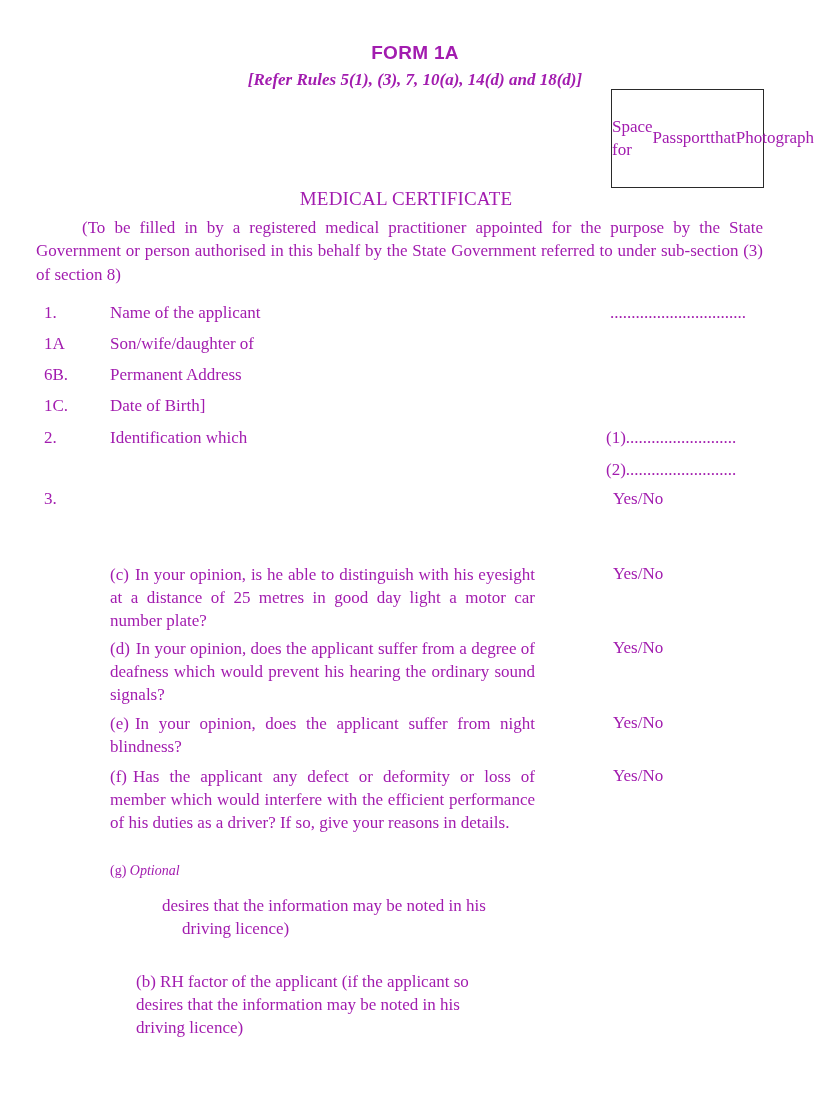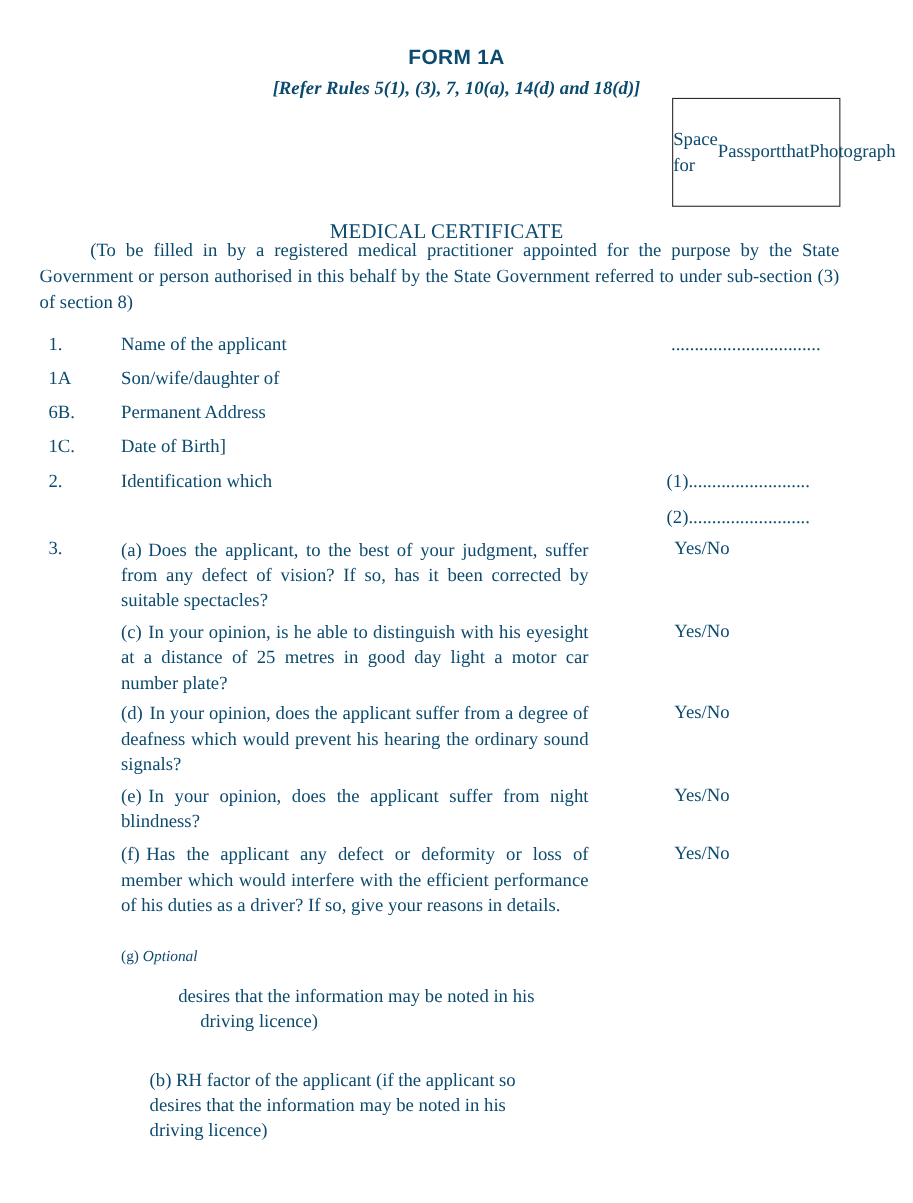--- a/index.html
+++ b/index.html
@@ -6,21 +6,21 @@
     margin: 0;
     padding: 0;
     background: #ffffff;
   }
   .page {
     position: relative;
     width: 830px;
     height: 1094px;
     background: #ffffff;
     font-family: "Liberation Serif", "DejaVu Serif", serif;
-    color: #0c4a6e;
+    color: #a21caf;
     overflow: hidden;
   }
 
   
   .form-title {
     position: absolute;
     left: 0;
     top: 42px;
     width: 830px;
     text-align: center;
@@ -52,21 +52,21 @@
     display: flex;
     align-items: center;
     line-height: 1.32;
     font-size: 17px;
   }
 
   
   .cert-heading {
     position: absolute;
     left: 36px;
-    top: 200px;
+    top: 188px;
     width: 740px;
     text-align: center;
     font-size: 19px;
     letter-spacing: 0.2px;
   }
   .intro {
     position: absolute;
     left: 36px;
     top: 216px;
     width: 727px;
@@ -194,23 +194,20 @@
     <span class="answer dots2">(1)..........................</span>
   </div>
   <div class="item" style="top:460px;">
     <span class="answer dots2">(2)..........................</span>
   </div>
 
   <div class="item" style="top:489px;">
     <span class="num">3.</span>
   </div>
 
-  <div class="qblock" style="top:489px;">
-    <span class="tag">(a)</span><span>Does the applicant, to the best of your judgment, suffer from any defect of vision?  If so, has it been corrected by suitable spectacles?</span>
-  </div>
   <div class="yesno" style="top:489px;">Yes/No</div>
 
   <div class="qblock" style="top:564px;">
     <span class="tag">(c)</span><span>In your opinion, is he able to distinguish with his eyesight at a distance of 25 metres in good day light a motor car number plate?</span>
   </div>
   <div class="yesno" style="top:564px;">Yes/No</div>
 
   <div class="qblock" style="top:638px;">
     <span class="tag">(d)</span><span>In your opinion, does the applicant suffer from a degree of deafness which would prevent his hearing the ordinary sound signals?</span>
   </div>

